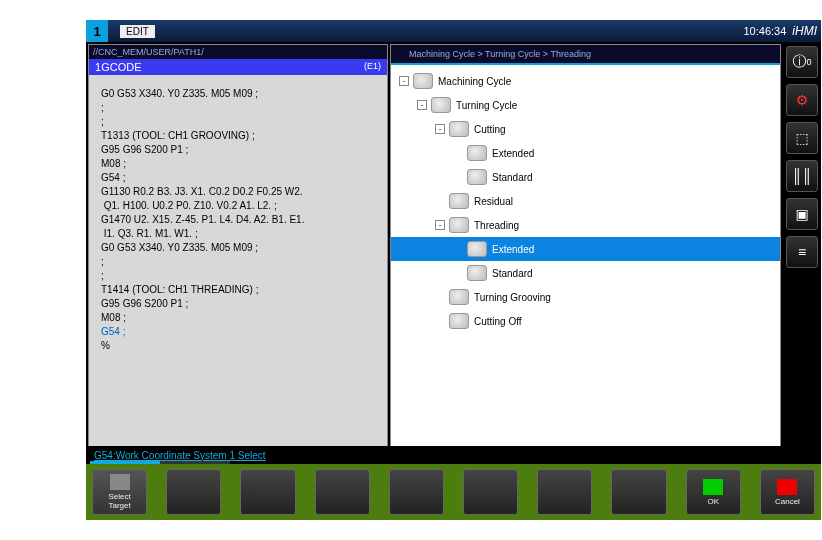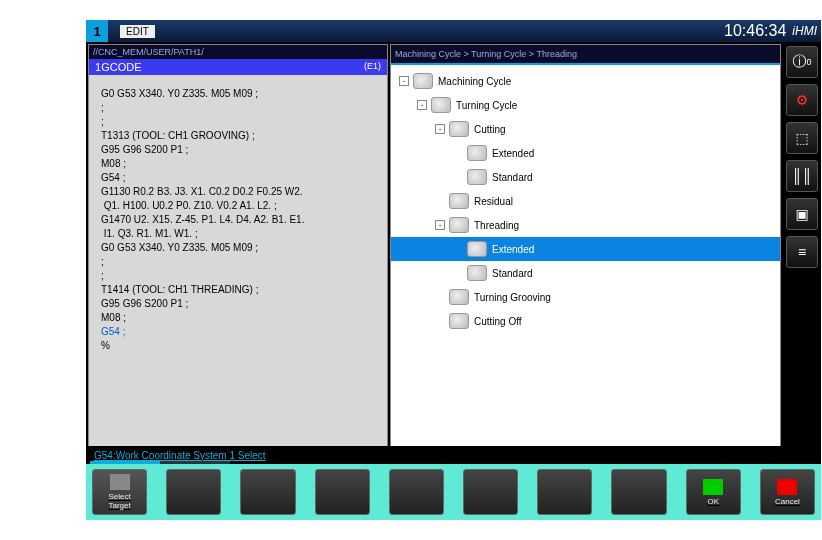--- a/index.html
+++ b/index.html
@@ -1,44 +1,44 @@
 <!DOCTYPE html>
 <html><head>
 <meta charset="utf-8">
 <style>
   * { box-sizing: border-box; margin: 0; padding: 0; font-family: Arial, sans-serif; }
   body { background: #fff; width: 822px; height: 540px; overflow: hidden; }
   .frame { position: absolute; left: 86px; top: 20px; width: 735px; height: 500px; background: #000; }
   .topbar { height: 22px; background: linear-gradient(#1a3a6a, #0a1a3a); display: flex; align-items: center; color: #fff; font-size: 10px; }
   .topbar .num { background: #0aa0e0; color: #000; width: 22px; height: 22px; display: flex; align-items: center; justify-content: center; font-weight: bold; font-size: 13px; }
   .topbar .mode { background: #eee; color: #000; padding: 1px 6px; margin-left: 12px; font-size: 10px; }
-  .topbar .clock { margin-left: auto; margin-right: 6px; font-size: 16px; }
+  .topbar .clock { margin-left: auto; margin-right: 6px; font-size: 11px; }
   .topbar .brand { font-style: italic; font-size: 12px; margin-right: 4px; }
   .sidebar { position: absolute; right: 0; top: 22px; bottom: 60px; width: 38px; background: #000; display: flex; flex-direction: column; gap: 6px; padding-top: 4px; align-items: center; }
   .side-btn { width: 32px; height: 32px; background: linear-gradient(#333,#111); border: 1px solid #555; border-radius: 3px; display: flex; align-items: center; justify-content: center; color: #fff; font-size: 14px; }
   .side-btn.red { color: #f33; }
   .main { position: absolute; left: 0; top: 22px; right: 38px; bottom: 60px; display: flex; background: #000; padding: 2px; gap: 2px; }
   .panel { background: #d8d8d8; border: 1px solid #888; display: flex; flex-direction: column; }
   .panel.left { flex: 0 0 300px; }
   .panel.right { flex: 1; }
   .path-hdr { background: #0a0a2a; color: #9ad; font-size: 9px; padding: 2px 4px; display: flex; align-items: center; }
   .gcode-hdr { background: #3a3af0; color: #fff; font-size: 11px; padding: 2px 6px; display: flex; }
   .gcode-hdr .eref { margin-left: auto; font-size: 9px; }
   .code-body { flex: 1; background: #d8d8d8; font-family: "Courier New", monospace; font-size: 10px; line-height: 13px; padding: 12px; white-space: pre; overflow: hidden; position: relative; }
   .code-body .hl { color: #0060c0; }
-  .breadcrumb { background: #0a0a2a; color: #9ad; font-size: 9px; padding: 4px 4px; border-bottom: 2px solid #0aa0e0; }
+  .breadcrumb { background: #0a0a2a; color: #9ad; font-size: 9px; padding: 4px 18px; border-bottom: 2px solid #0aa0e0; }
   .tree { flex: 1; background: #fff; font-size: 10px; overflow: hidden; padding: 4px 0; }
   .tree-row { display: flex; align-items: center; height: 24px; padding-left: 4px; }
   .tree-row.selected { background: #0a84e0; color: #fff; }
   .tree-row .toggle { width: 10px; height: 10px; border: 1px solid #888; font-size: 8px; line-height: 8px; text-align: center; margin-right: 4px; background: #fff; color: #000; }
   .tree-row .spacer { display: inline-block; }
   .tree-row .icon { width: 20px; height: 16px; background: radial-gradient(circle at 40% 40%, #eee, #bbb); border: 1px solid #999; border-radius: 3px; margin-right: 5px; }
   .statusline { position: absolute; left: 0; right: 38px; bottom: 56px; height: 18px; background: #000; color: #1ad; font-size: 10px; padding: 2px 8px; display: flex; align-items: center; text-decoration: underline; }
   .statusline .bar { position: absolute; bottom: 0; left: 4px; width: 140px; height: 3px; background: linear-gradient(90deg, #1ad 50%, #333 50%); }
-  .softkeys { position: absolute; left: 0; right: 0; bottom: 0; height: 56px; background: #5eead4; display: flex; align-items: center; padding: 4px 6px; gap: 19px; text-decoration: underline; }
+  .softkeys { position: absolute; left: 0; right: 0; bottom: 0; height: 56px; background: #4d7c0f; display: flex; align-items: center; padding: 4px 6px; gap: 19px; }
   .skey { flex: 1; height: 46px; background: linear-gradient(#444,#222); border: 1px solid #666; border-radius: 3px; display: flex; flex-direction: column; align-items: center; justify-content: center; color: #eee; font-size: 8px; gap: 2px; }
   .skey .ic { width: 20px; height: 16px; background: #888; }
   .skey.green .ic { background: #0c0; }
   .skey.red .ic { background: #e00; }
   .skey.sel { background: linear-gradient(#555,#333); }
 </style>
 </head>
 <body>
 
 <div class="frame">

